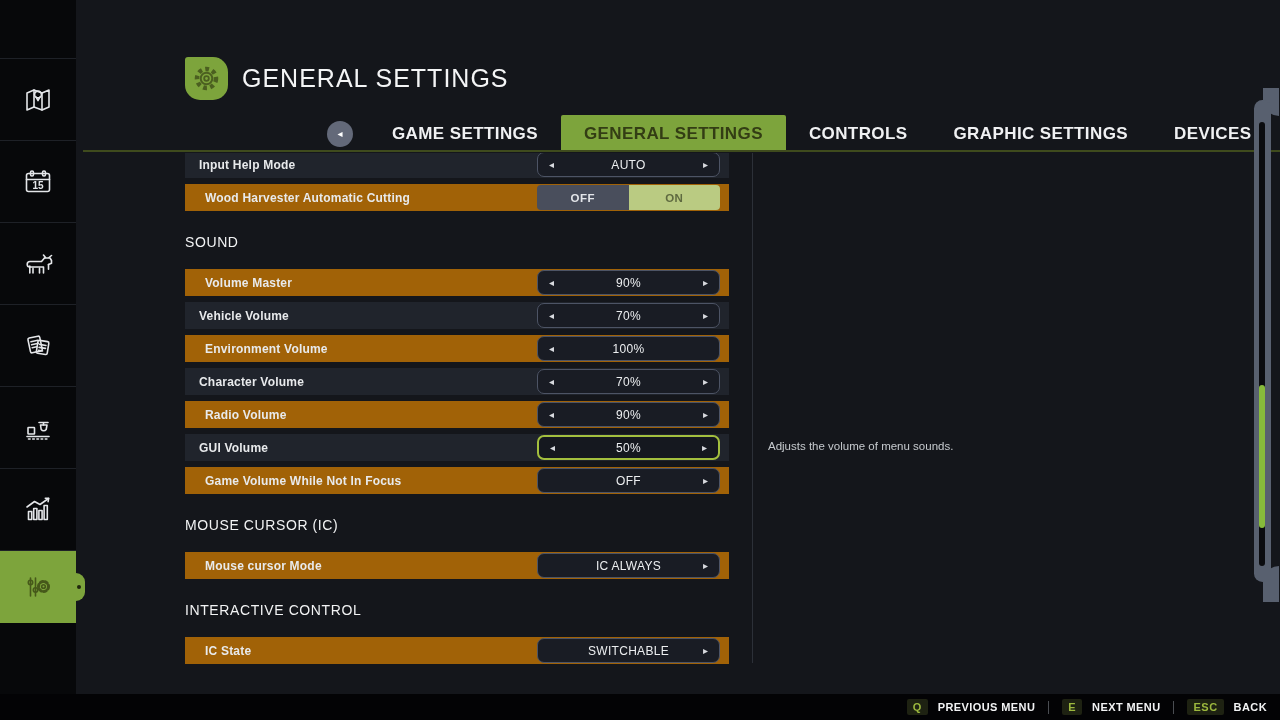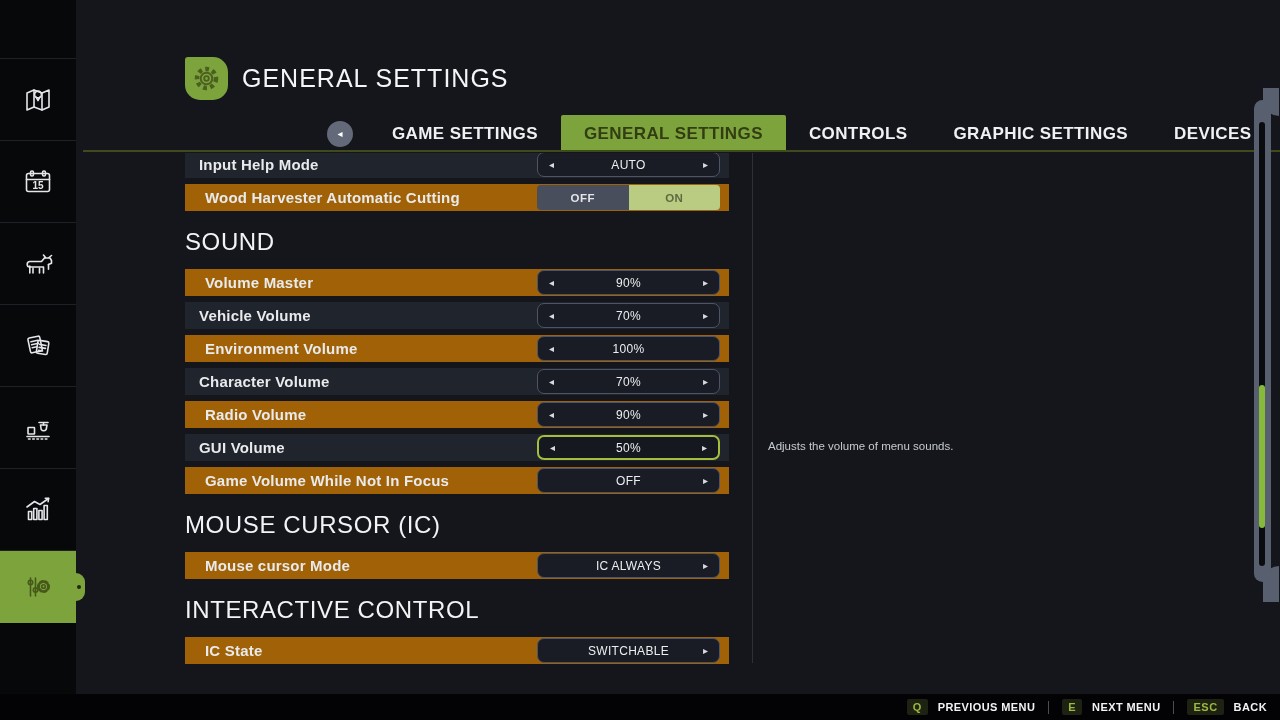--- a/index.html
+++ b/index.html
@@ -40,23 +40,23 @@
   .tab.active { background:#7da43c; color:#333d14; border-radius:2px 2px 0 0; }
   .tab-underline { position:absolute; left:83px; right:0; top:150px; height:2px; background:#3f4b1d; }
 
   
   .settings { position:absolute; left:185px; top:153px; width:544px; height:520px; overflow:hidden; }
   .row { height:27px; margin-bottom:6px; display:flex; align-items:center;
          justify-content:space-between; padding:0 9px 0 14px; box-sizing:border-box; }
   .row.light { background:#a16207;padding-left:20px; }
   .row.dark  { background:#20242c; }
   .row.clipped { margin-top:-2px; }
-  .row-label { font-size:15px; font-weight:bold; color:#e8eaec; letter-spacing:0.2px; }
+  .row-label { font-size:12px; font-weight:bold; color:#e8eaec; letter-spacing:0.2px; }
   .section-header { height:30px; line-height:30px; margin:16px 0 12px 0;
-                    font-size:24px; font-weight:400; color:#f2f3f4; letter-spacing:0.6px; }
+                    font-size:14px; font-weight:400; color:#f2f3f4; letter-spacing:0.6px; }
   .selector { width:183px; height:25px; box-sizing:border-box; background:#191c24;
               border:1px solid #4d5465; border-radius:7px; display:flex; align-items:center;
               padding:0 8px; flex:none; }
   .selector.focused { border:2px solid #a3bf3e; background:#15181f; }
   .sel-value { flex:1; text-align:center; font-size:12px; font-weight:normal; color:#eceef0; letter-spacing:0.3px; }
   .arrow { width:11px; font-size:10px; color:#d8dadf; line-height:1; text-align:center; }
   .toggle { width:183px; height:25px; display:flex; border-radius:4px; overflow:hidden; flex:none; }
   .toggle-seg { flex:1; display:flex; align-items:center; justify-content:center;
                 font-size:11.5px; font-weight:bold; letter-spacing:0.5px; }
   .seg-off { background:#494e5c; color:#e3e5e9; }

